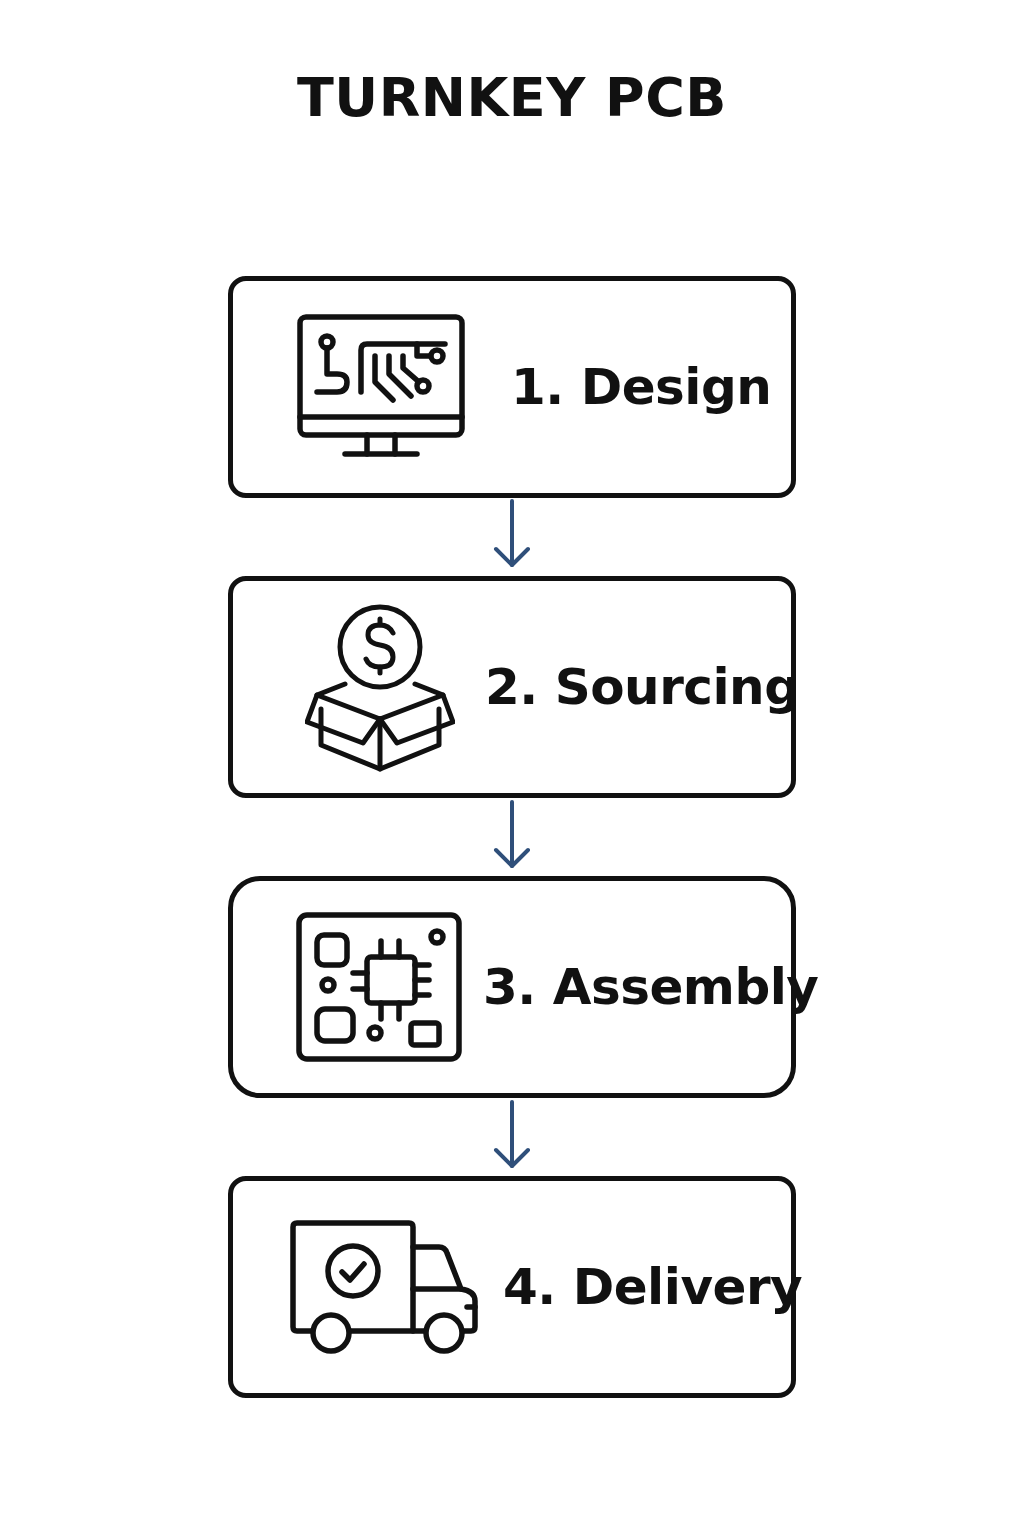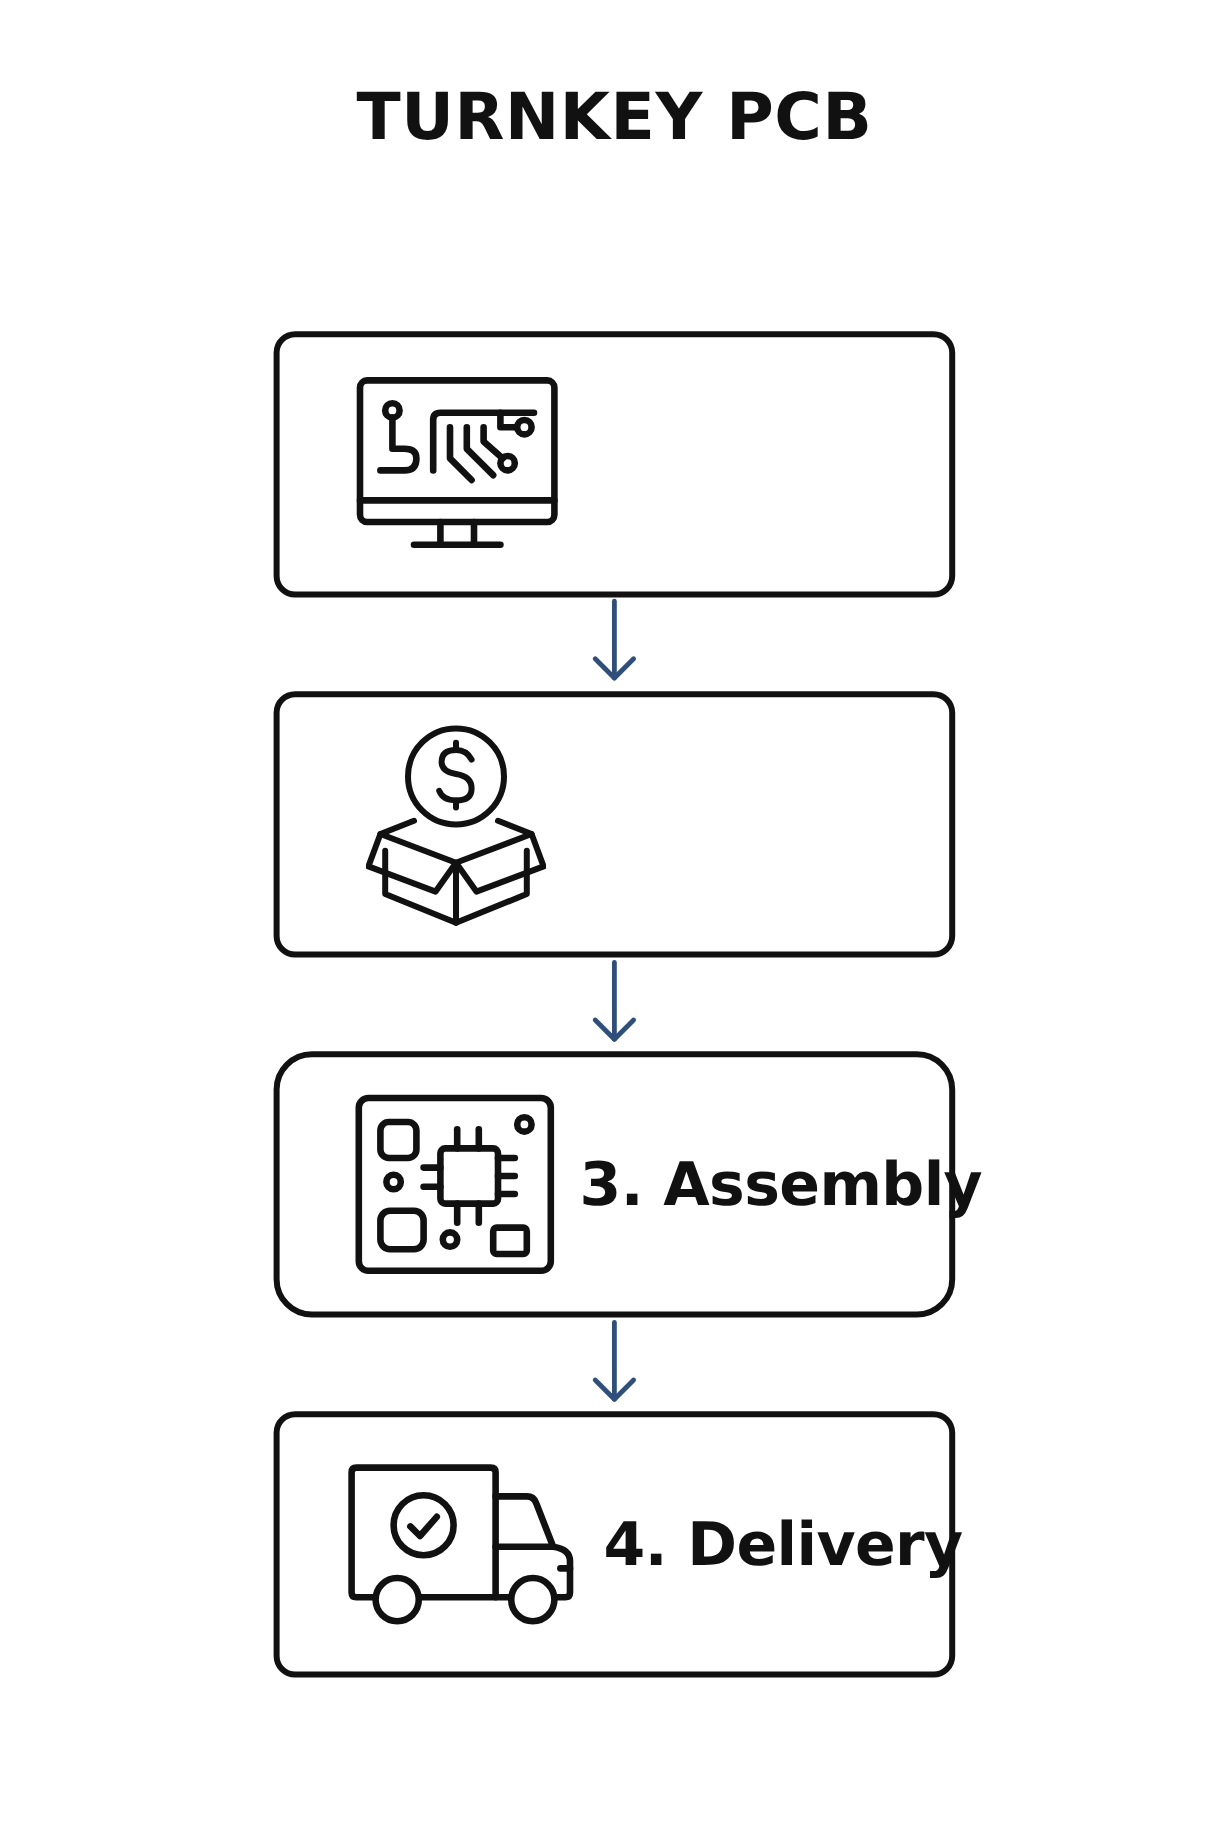--- a/index.html
+++ b/index.html
@@ -30,20 +30,21 @@
       <path d="M32 36 V62 H42 Q52 62 52 70 Q52 80 42 80 H22"></path>
       <path d="M66 80 V38 Q66 32 72 32 H150"></path>
       <path d="M80 44 V70 L98 88"></path>
       <path d="M94 44 V62 L116 84"></path>
       <path d="M108 44 V56 L124 70"></path>
       <circle cx="128" cy="74" r="6"></circle>
       <path d="M122 32 V44 H134"></path>
       <circle cx="142" cy="44" r="6"></circle>
     </g>
   </svg>
+  <div class="label" style="left:278px;">1. Design</div>
 </div>
 
 <svg class="arrow" style="top:495px;" viewBox="0 0 40 80">
   <g fill="none" stroke="#2f4f7a" stroke-width="4" stroke-linecap="round" stroke-linejoin="round">
     <line x1="20" y1="6" x2="20" y2="70"></line>
     <polyline points="4,54 20,70 36,54"></polyline>
   </g>
 </svg>
 
 <div class="step" style="top:576px;">
@@ -53,20 +54,21 @@
       <path d="M88 36 Q84 28 75 28 Q63 28 63 38 Q63 46 75 48 Q88 50 88 60 Q88 70 75 70 Q64 70 61 62"></path>
       <line x1="75" y1="22" x2="75" y2="28"></line>
       <line x1="75" y1="70" x2="75" y2="76"></line>
       <path d="M40 87 L12 98 L75 122 L138 98 L110 87"></path>
       <path d="M12 98 L2 125 L58 146 L75 122"></path>
       <path d="M138 98 L148 125 L92 146 L75 122"></path>
       <path d="M16 112 V148 L75 172 L134 148 V112"></path>
       <line x1="75" y1="122" x2="75" y2="172"></line>
     </g>
   </svg>
+  <div class="label" style="left:252px;">2. Sourcing</div>
 </div>
 
 <svg class="arrow" style="top:796px;" viewBox="0 0 40 80">
   <g fill="none" stroke="#2f4f7a" stroke-width="4" stroke-linecap="round" stroke-linejoin="round">
     <line x1="20" y1="6" x2="20" y2="70"></line>
     <polyline points="4,54 20,70 36,54"></polyline>
   </g>
 </svg>
 
 <div class="step" style="top:876px;border-radius:32px;">

